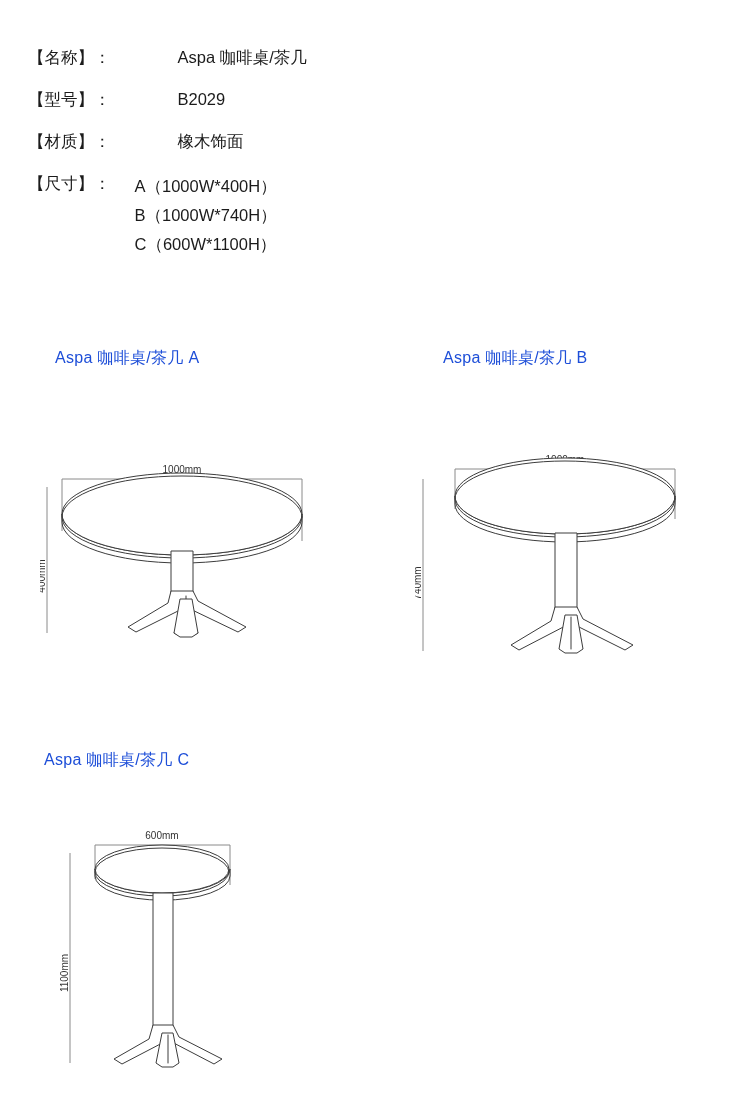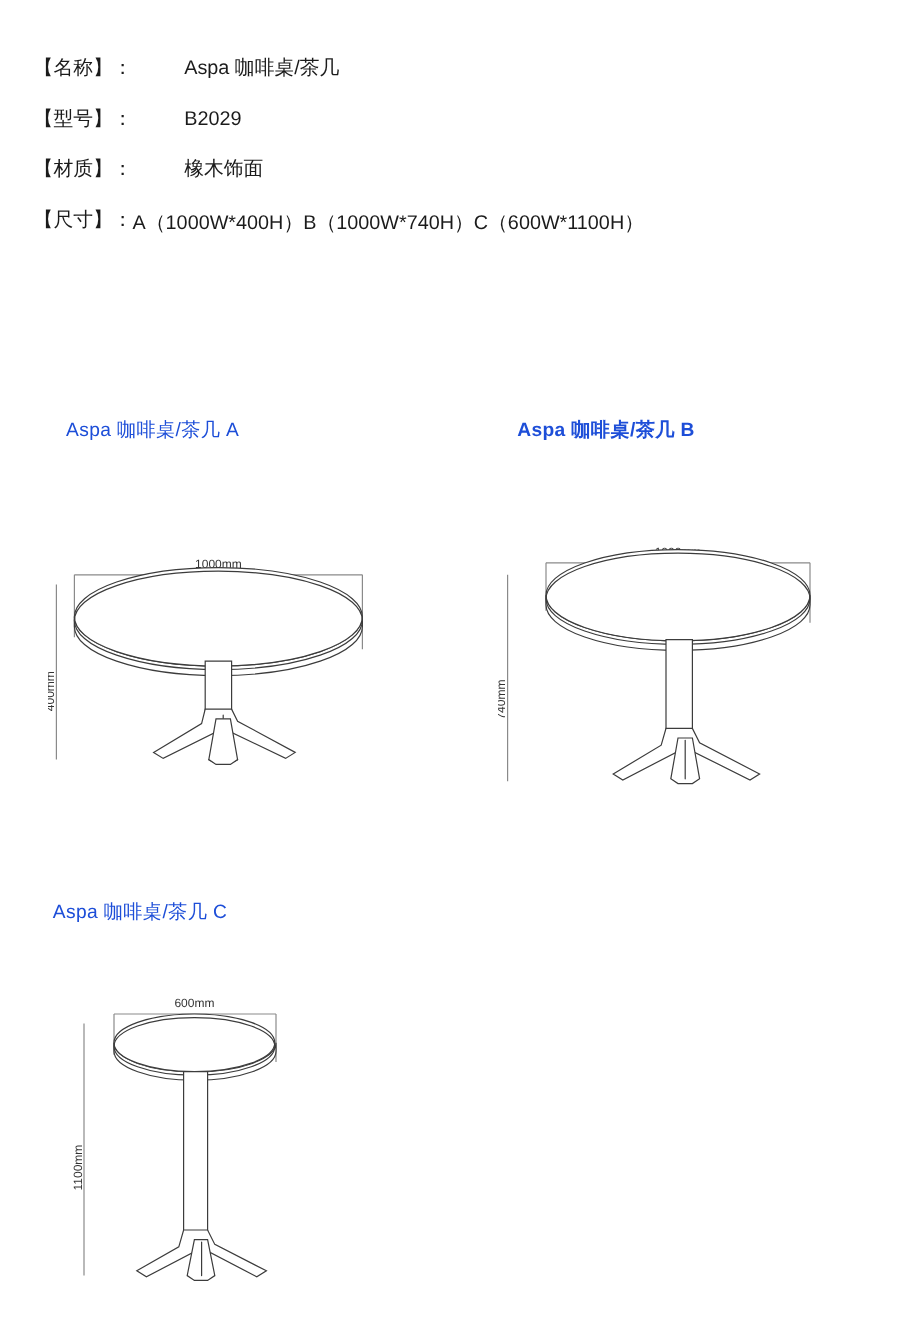--- a/index.html
+++ b/index.html
@@ -23,31 +23,32 @@
     top: 46px;
     width: 640px;
   }
   .spec-row {
     display: flex;
     align-items: flex-start;
     font-size: 16.5px;
     line-height: 1.45;
     margin-bottom: 18px;
     color: #1b1b1b;
+    gap: 24px;
   }
   .spec-label {
     white-space: nowrap;
   }
   .spec-value {
     white-space: nowrap;
     margin-left: 43px;
   }
   .size-list {
     display: flex;
-    flex-direction: row;
+    flex-direction: column;
   }
   .size-item {
     font-size: 16.5px;
     line-height: 1.75;
     white-space: nowrap;
   }
 
   
   .figure {
     position: absolute;
@@ -85,21 +86,21 @@
     stroke: #3c3c3c;
     stroke-width: 1;
   }
 
   
   #fig-a { left: 40px;  top: 348px; }
   #fig-b { left: 415px; top: 348px; }
   #fig-c { left: 40px;  top: 750px; }
 
   #fig-a .fig-title { margin-left: 15px; }
-  #fig-b .fig-title { margin-left: 16px; font-weight: bold; }
+  #fig-b .fig-title { margin-left: 28px; }
   #fig-c .fig-title { margin-left: 4px; }
 
   .fig-canvas { margin-top: 22px; }
 </style>
 </head>
 <body>
 
 <div class="spec">
 
   <div class="spec-row">

